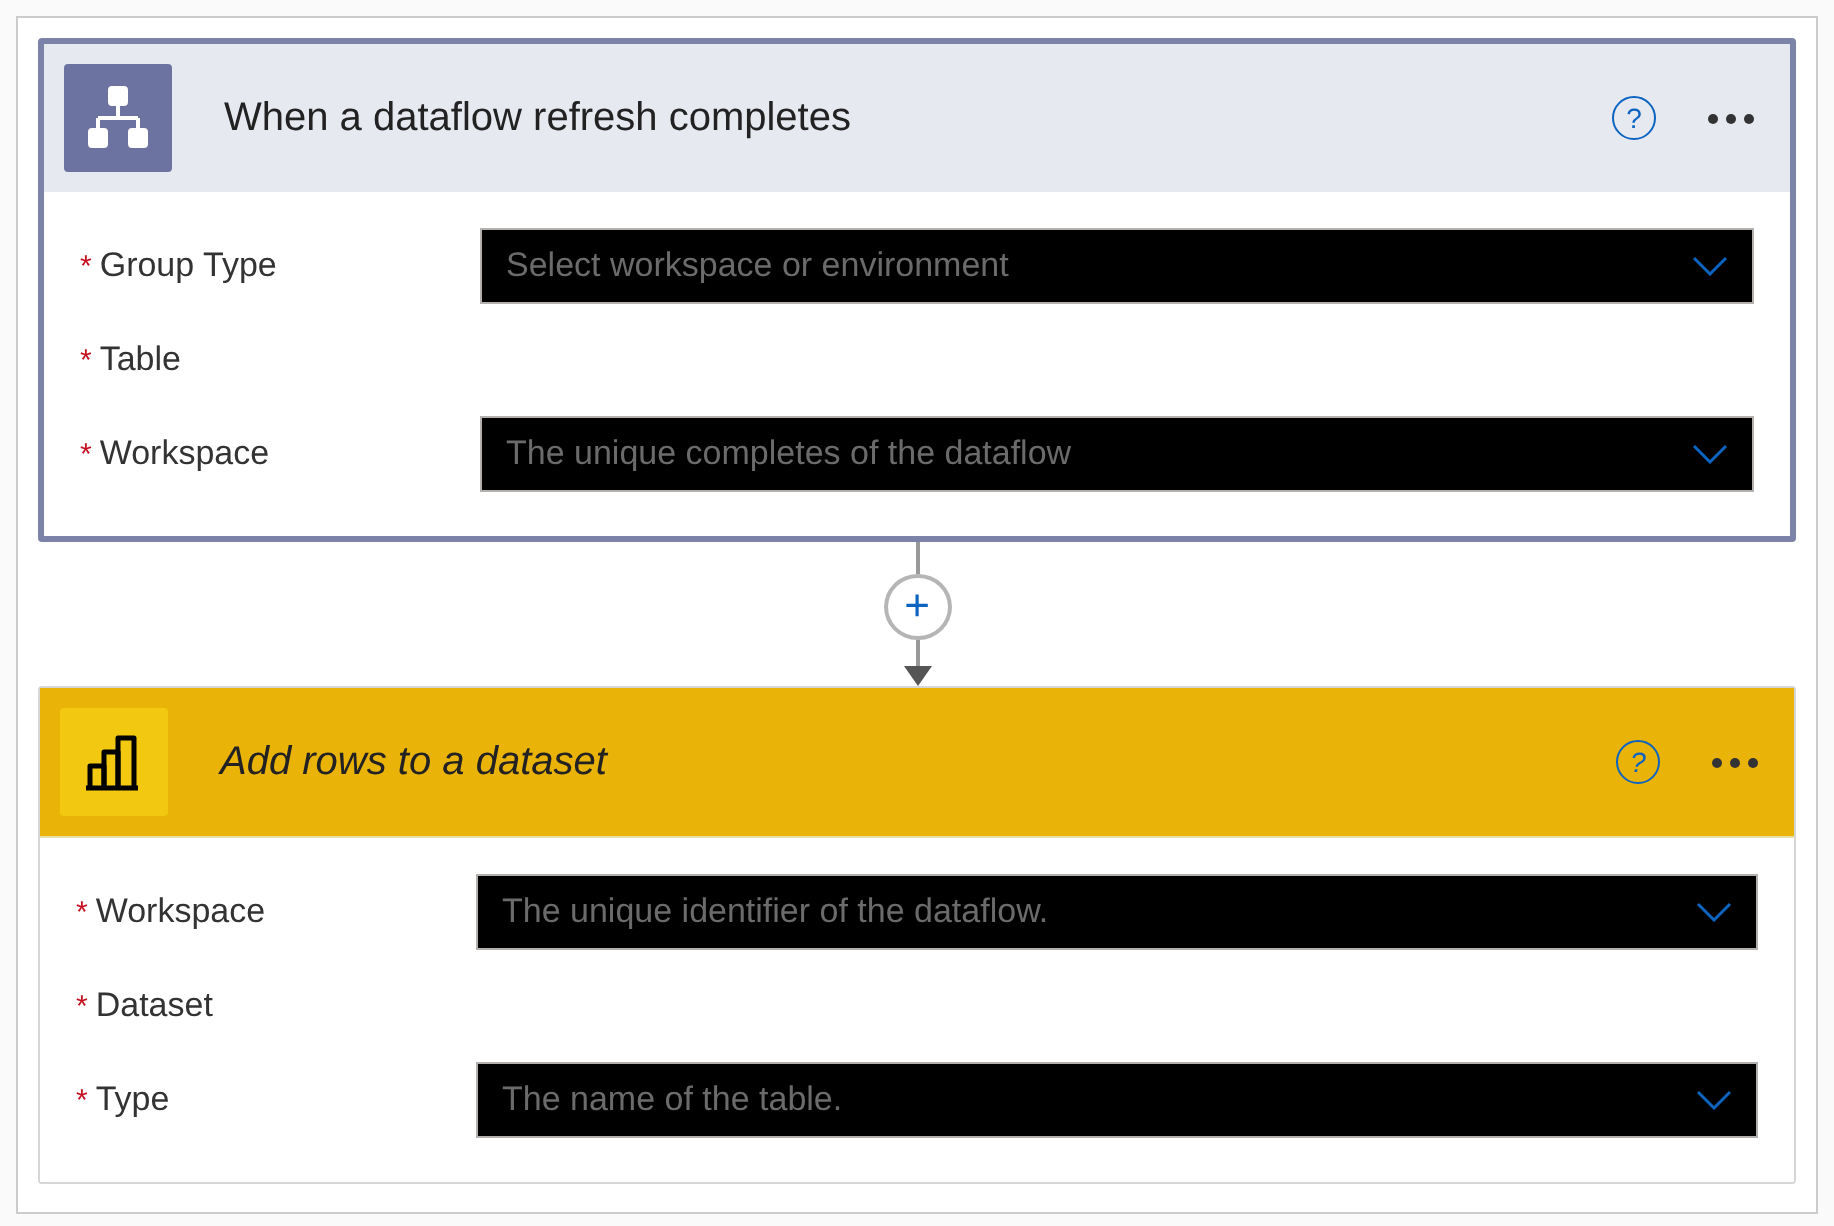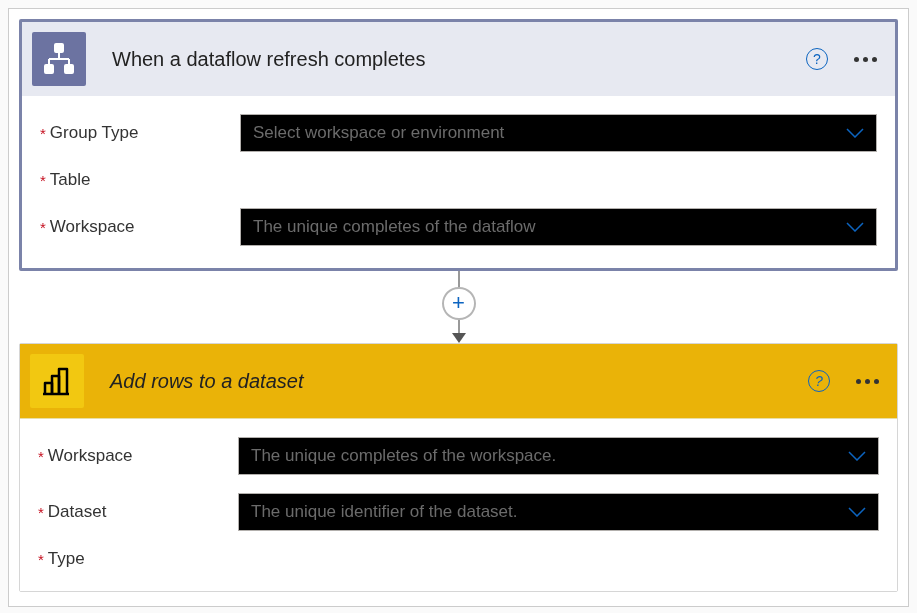--- a/index.html
+++ b/index.html
@@ -277,43 +277,43 @@
       </div>
     </div>
     <div class="card-body">
       <div class="field-row">
         <div class="field-label">
             <span class="required">*</span>
             <span>Workspace</span>
           </div>
         <div class="field-control">
           <div class="select">
-            <span class="select-text">The unique completes of the workspace.</span>
+            <span class="select-text">The unique identifier of the dataflow.</span>
             <svg class="chevron-down" viewBox="0 0 18 10">
                 <path d="M1 1 L9 9 L17 1" stroke="#0c64c0" stroke-width="1.5" fill="none"></path>
               </svg>
           </div>
         </div>
       </div>
       <div class="field-row">
         <div class="field-label">
             <span class="required">*</span>
             <span>Dataset</span>
           </div>
+      </div>
+      <div class="field-row">
+        <div class="field-label">
+            <span class="required">*</span>
+            <span>Type</span>
+          </div>
         <div class="field-control">
           <div class="select">
-            <span class="select-text">The unique identifier of the dataset.</span>
+            <span class="select-text">The name of the table.</span>
             <svg class="chevron-down" viewBox="0 0 18 10">
                 <path d="M1 1 L9 9 L17 1" stroke="#0c64c0" stroke-width="1.5" fill="none"></path>
               </svg>
           </div>
         </div>
       </div>
-      <div class="field-row">
-        <div class="field-label">
-            <span class="required">*</span>
-            <span>Type</span>
-          </div>
-      </div>
     </div>
   </div>
 
 </div>
 
 </body></html>

